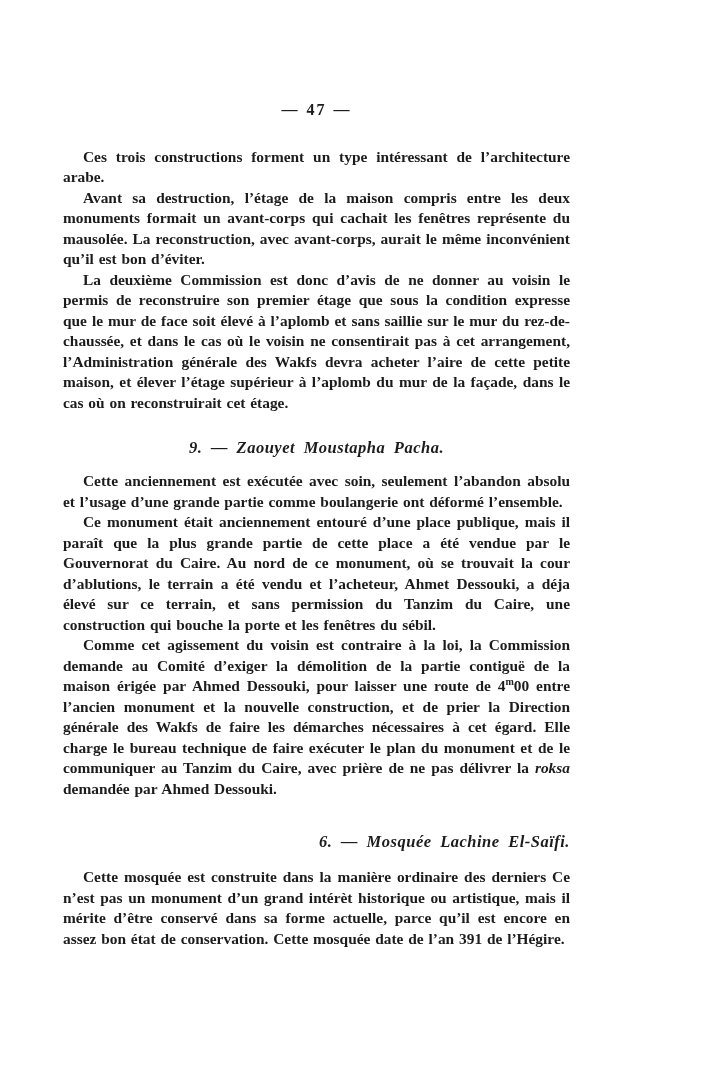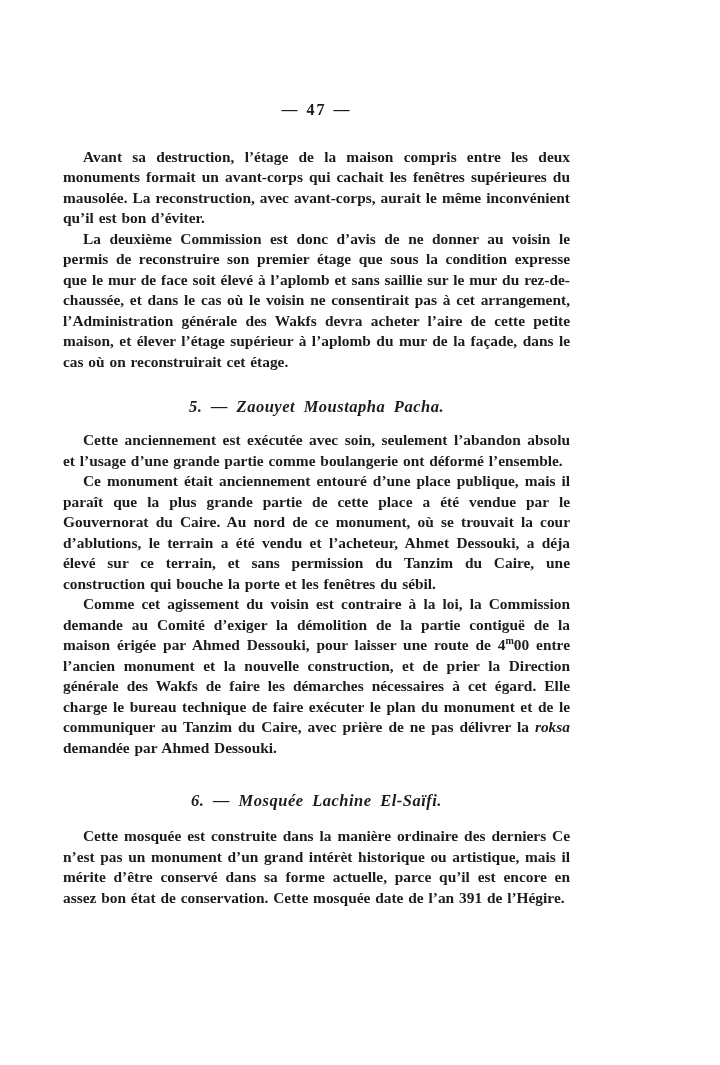--- a/index.html
+++ b/index.html
@@ -39,44 +39,46 @@
     font-weight: bold;
     text-align: center;
     text-indent: 0;
     letter-spacing: 0.5px;
     word-spacing: 4px;
     margin: 24px 0 12px 0;
     line-height: 22px;
   }
   h2.section-heading.second {
     margin: 32px 0 14px 0;
+    text-align: right;
   }
   sup.meter-sup {
     font-size: 10px;
     line-height: 0;
     vertical-align: super;
   }
   em.inline-italic {
     font-style: italic;
     font-weight: bold;
   }
 </style>
 </head>
 <body>
 
 <div class="sheet">
 
   <div class="page-number">— 47 —</div>
 
+  <p class="body-para">Ces trois constructions forment un type intéressant de l’architecture arabe.</p>
 
-  <p class="body-para">Avant sa destruction, l’étage de la maison compris entre les deux monuments formait un avant-corps qui cachait les fenêtres supérieures du mausolée. La reconstruction, avec avant-corps, aurait le même inconvénient qu’il est bon d’éviter.</p>
+  <p class="body-para">Avant sa destruction, l’étage de la maison compris entre les deux monuments formait un avant-corps qui cachait les fenêtres représente du mausolée. La reconstruction, avec avant-corps, aurait le même inconvénient qu’il est bon d’éviter.</p>
 
   <p class="body-para">La deuxième Commission est donc d’avis de ne donner au voisin le permis de reconstruire son premier étage que sous la condition expresse que le mur de face soit élevé à l’aplomb et sans saillie sur le mur du rez-de-chaussée, et dans le cas où le voisin ne consentirait pas à cet arrangement, l’Administration générale des Wakfs devra acheter l’aire de cette petite maison, et élever l’étage supérieur à l’aplomb du mur de la façade, dans le cas où on reconstruirait cet étage.</p>
 
-  <h2 class="section-heading">5. — Zaouyet Moustapha Pacha.</h2>
+  <h2 class="section-heading">9. — Zaouyet Moustapha Pacha.</h2>
 
 
 
   <p class="body-para">Cette anciennement est exécutée avec soin, seulement l’abandon absolu et l’usage d’une grande partie comme boulangerie ont déformé l’ensemble.</p>
 
 
   <p class="body-para">Ce monument était anciennement entouré d’une place publique, mais il paraît que la plus grande partie de cette place a été vendue par le Gouvernorat du Caire. Au nord de ce monument, où se trouvait la cour d’ablutions, le terrain a été vendu et l’acheteur, Ahmet Dessouki, a déja élevé sur ce terrain, et sans permission du Tanzim du Caire, une construction qui bouche la porte et les fenêtres du sébil.</p>
 
   <p class="body-para"><span>Comme cet agissement du voisin est contraire à la loi, la Commission demande au Comité d’exiger la démolition de la partie contiguë de la maison érigée par Ahmed Dessouki, pour laisser une route de 4</span><sup class="meter-sup">m</sup><span>00 entre l’ancien monument et la nouvelle construction, et de prier la Direction générale des Wakfs de faire les démarches nécessaires à cet égard. Elle charge le bureau technique de faire exécuter le plan du monument et de le communiquer au Tanzim du Caire, avec prière de ne pas délivrer la </span><em class="inline-italic">roksa</em><span> demandée par Ahmed Dessouki.</span></p>
 

